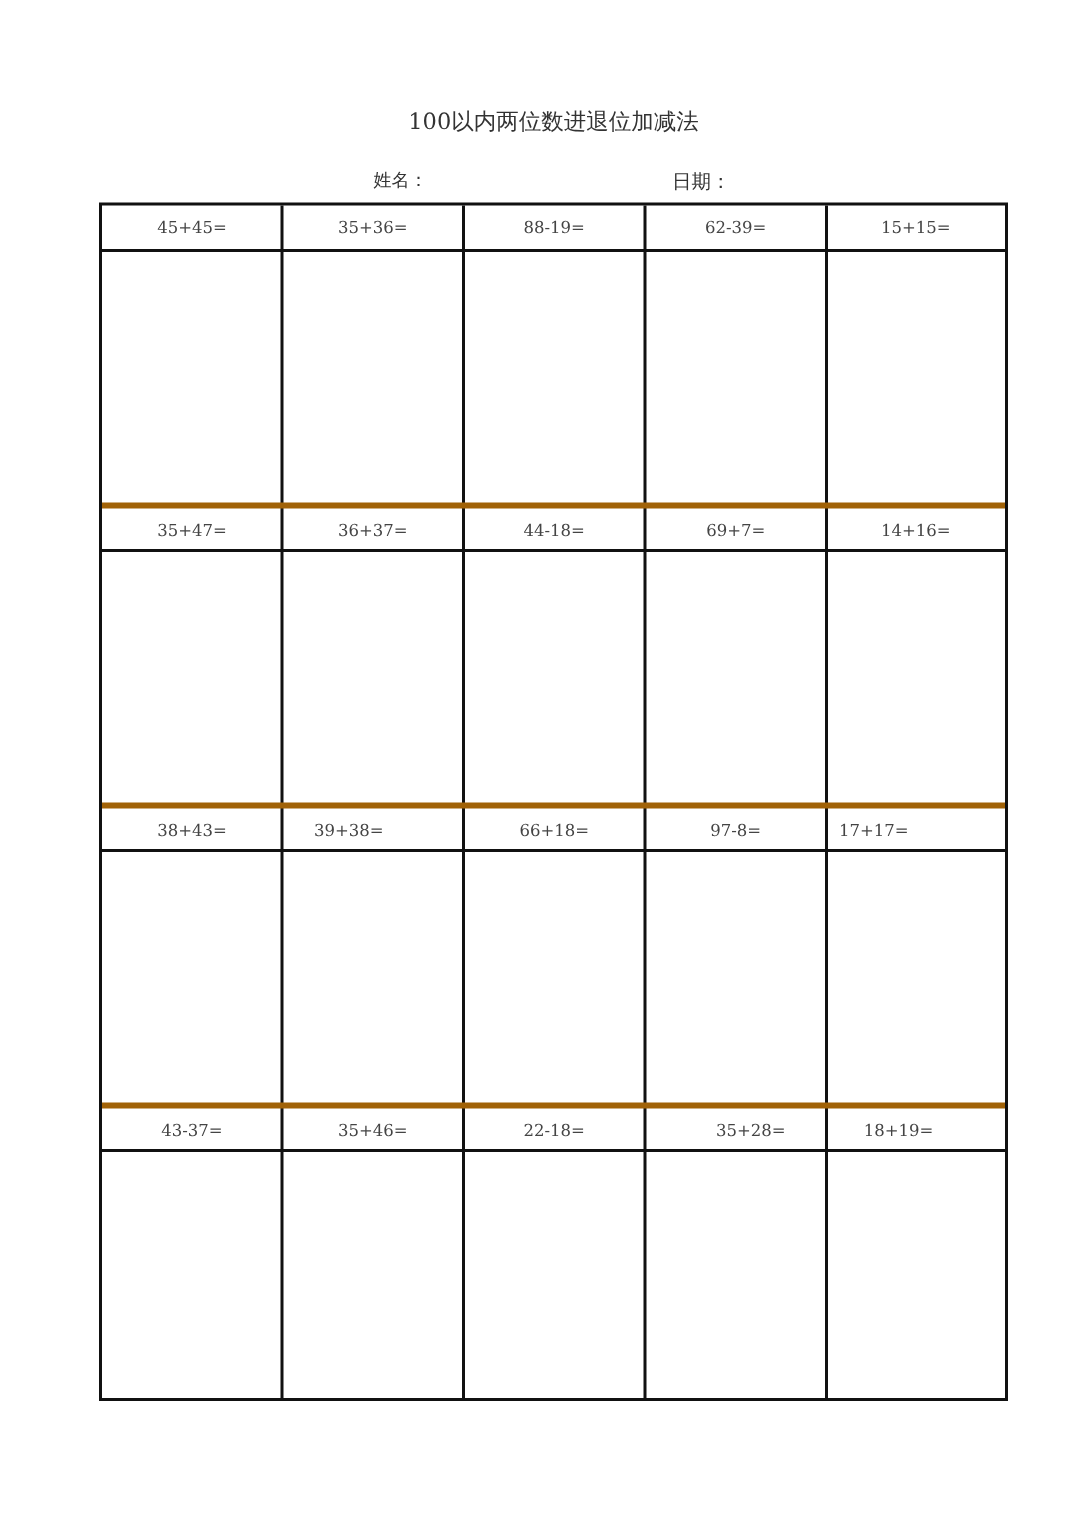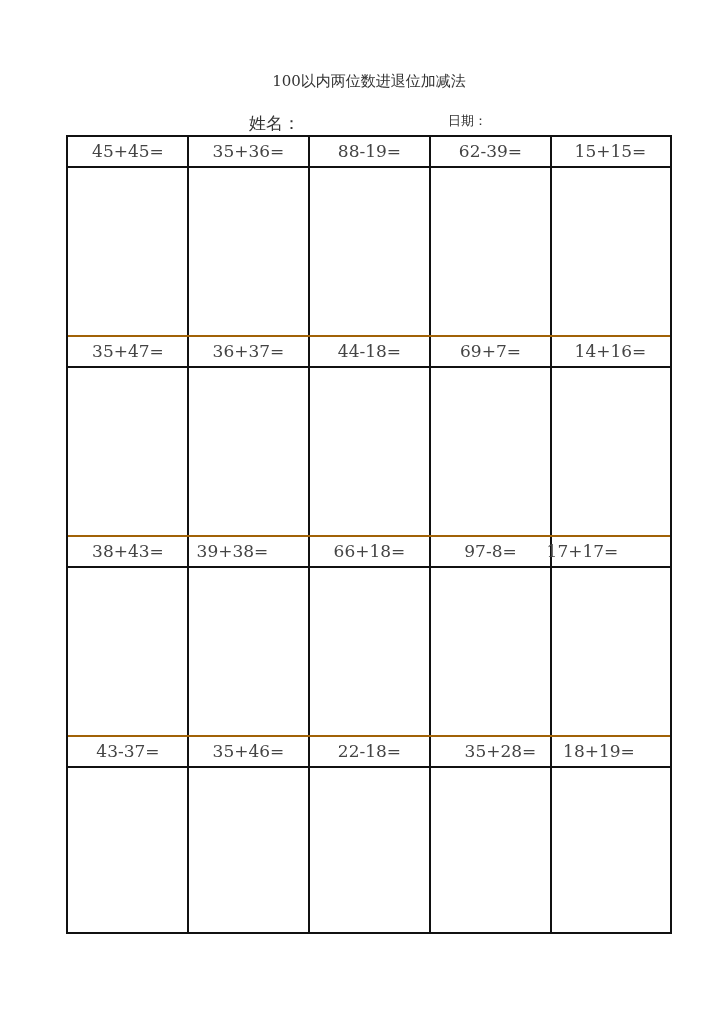--- a/index.html
+++ b/index.html
@@ -4,33 +4,33 @@
   <style>
     html, body { margin: 0; padding: 0; background: #ffffff; }
     body {
       width: 724px; height: 1024px; position: relative; overflow: hidden;
       font-family: "DejaVu Serif", "Liberation Serif", serif; color: #333333;
     }
     .title {
       position: absolute; left: 0; width: 738px; top: 72px;
       text-align: center; font-size: 15px; color: #333;
     }
-    .name-label { position: absolute; left: 249px; top: 112px; font-size: 17px; color: #333; }
+    .name-label { position: absolute; left: 249px; top: 112px; font-size: 12px; color: #333; }
     .date-label { position: absolute; left: 448px; top: 112px; font-size: 13px; color: #333; }
     .grid {
       position: absolute; left: 66px; top: 135px; width: 606px; height: 799px;
       border: 2px solid #111; box-sizing: border-box;
     }
     .row { position: absolute; left: 0; width: 100%; }
     .hdr { height: 31px; border-bottom: 2px solid #111; box-sizing: border-box; }
-    .hdr.notfirst { border-top: 2px solid #a16207; }
+    .hdr.notfirst { border-top: 4px solid #a16207; }
     .cell {
       position: absolute; top: 0; height: 100%;
       box-sizing: border-box; text-align: center;
-      font-size: 17px; color: #444; line-height: 29px;
+      font-size: 11px; color: #444; line-height: 29px;
     }
     .vline { position: absolute; top: 0; bottom: 0; width: 2px; background: #111; }
   </style>
 </head>
 <body>
 
 <div class="title">100以内两位数进退位加减法</div>
 <div class="name-label">姓名：</div>
 <div class="date-label">日期：</div>
 

